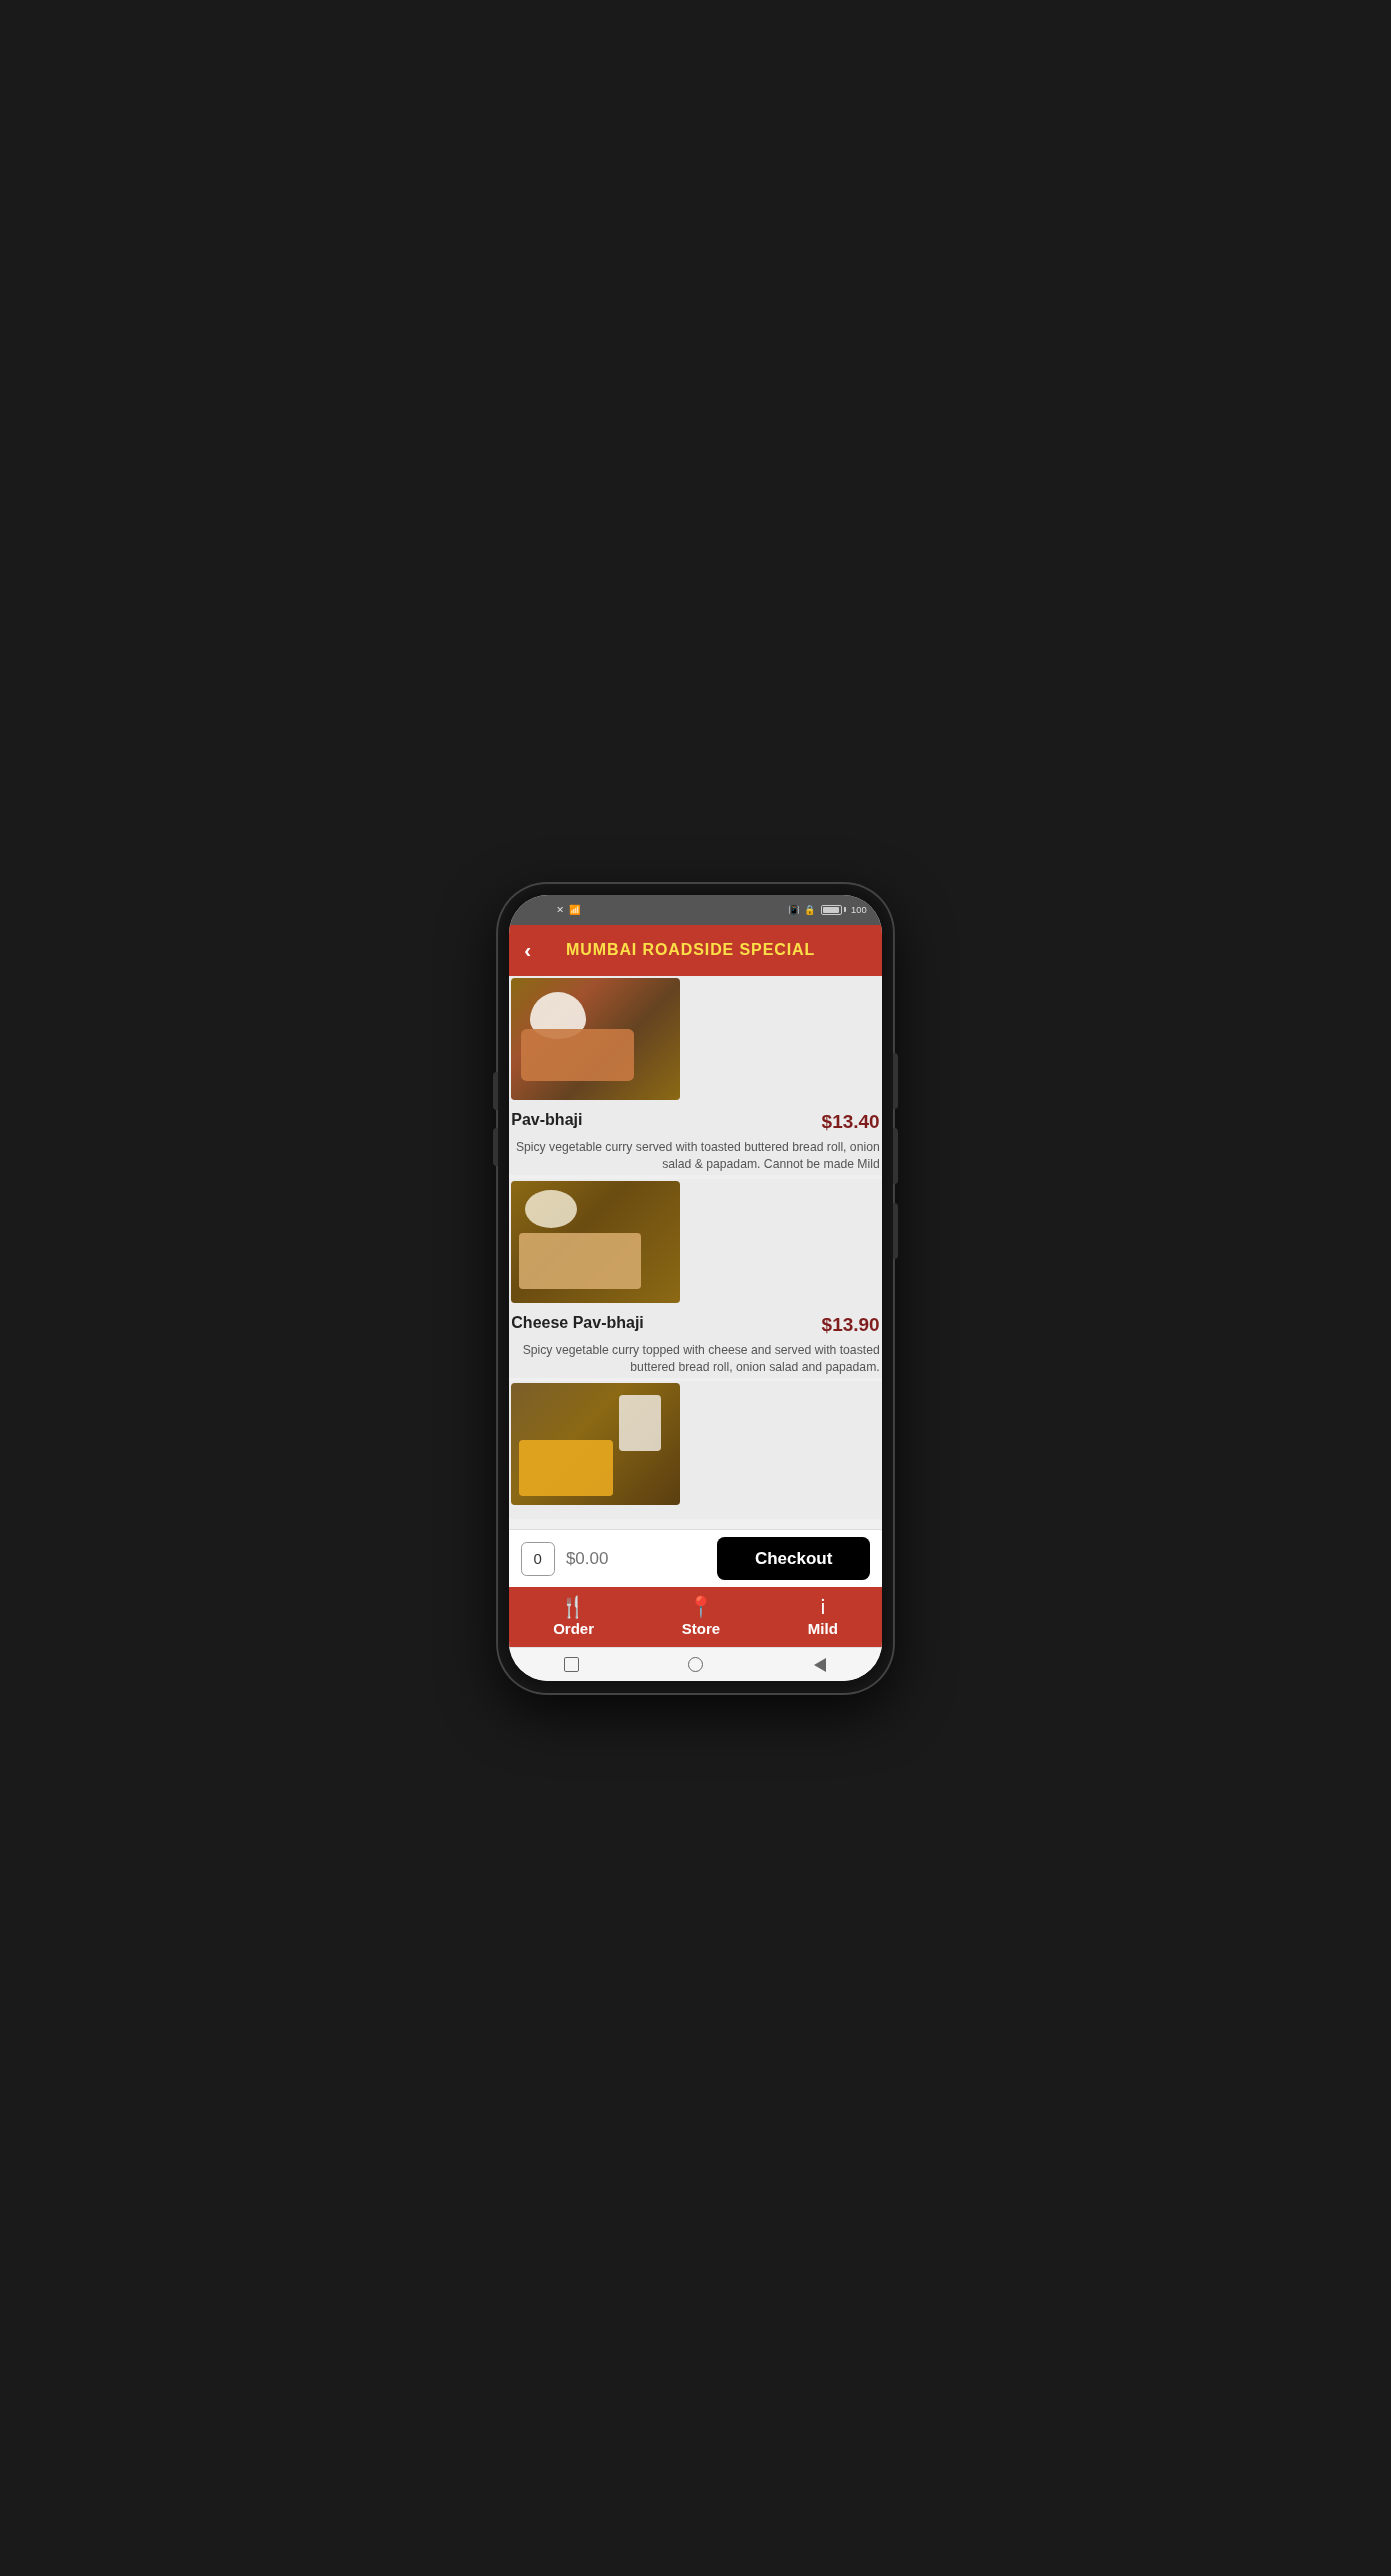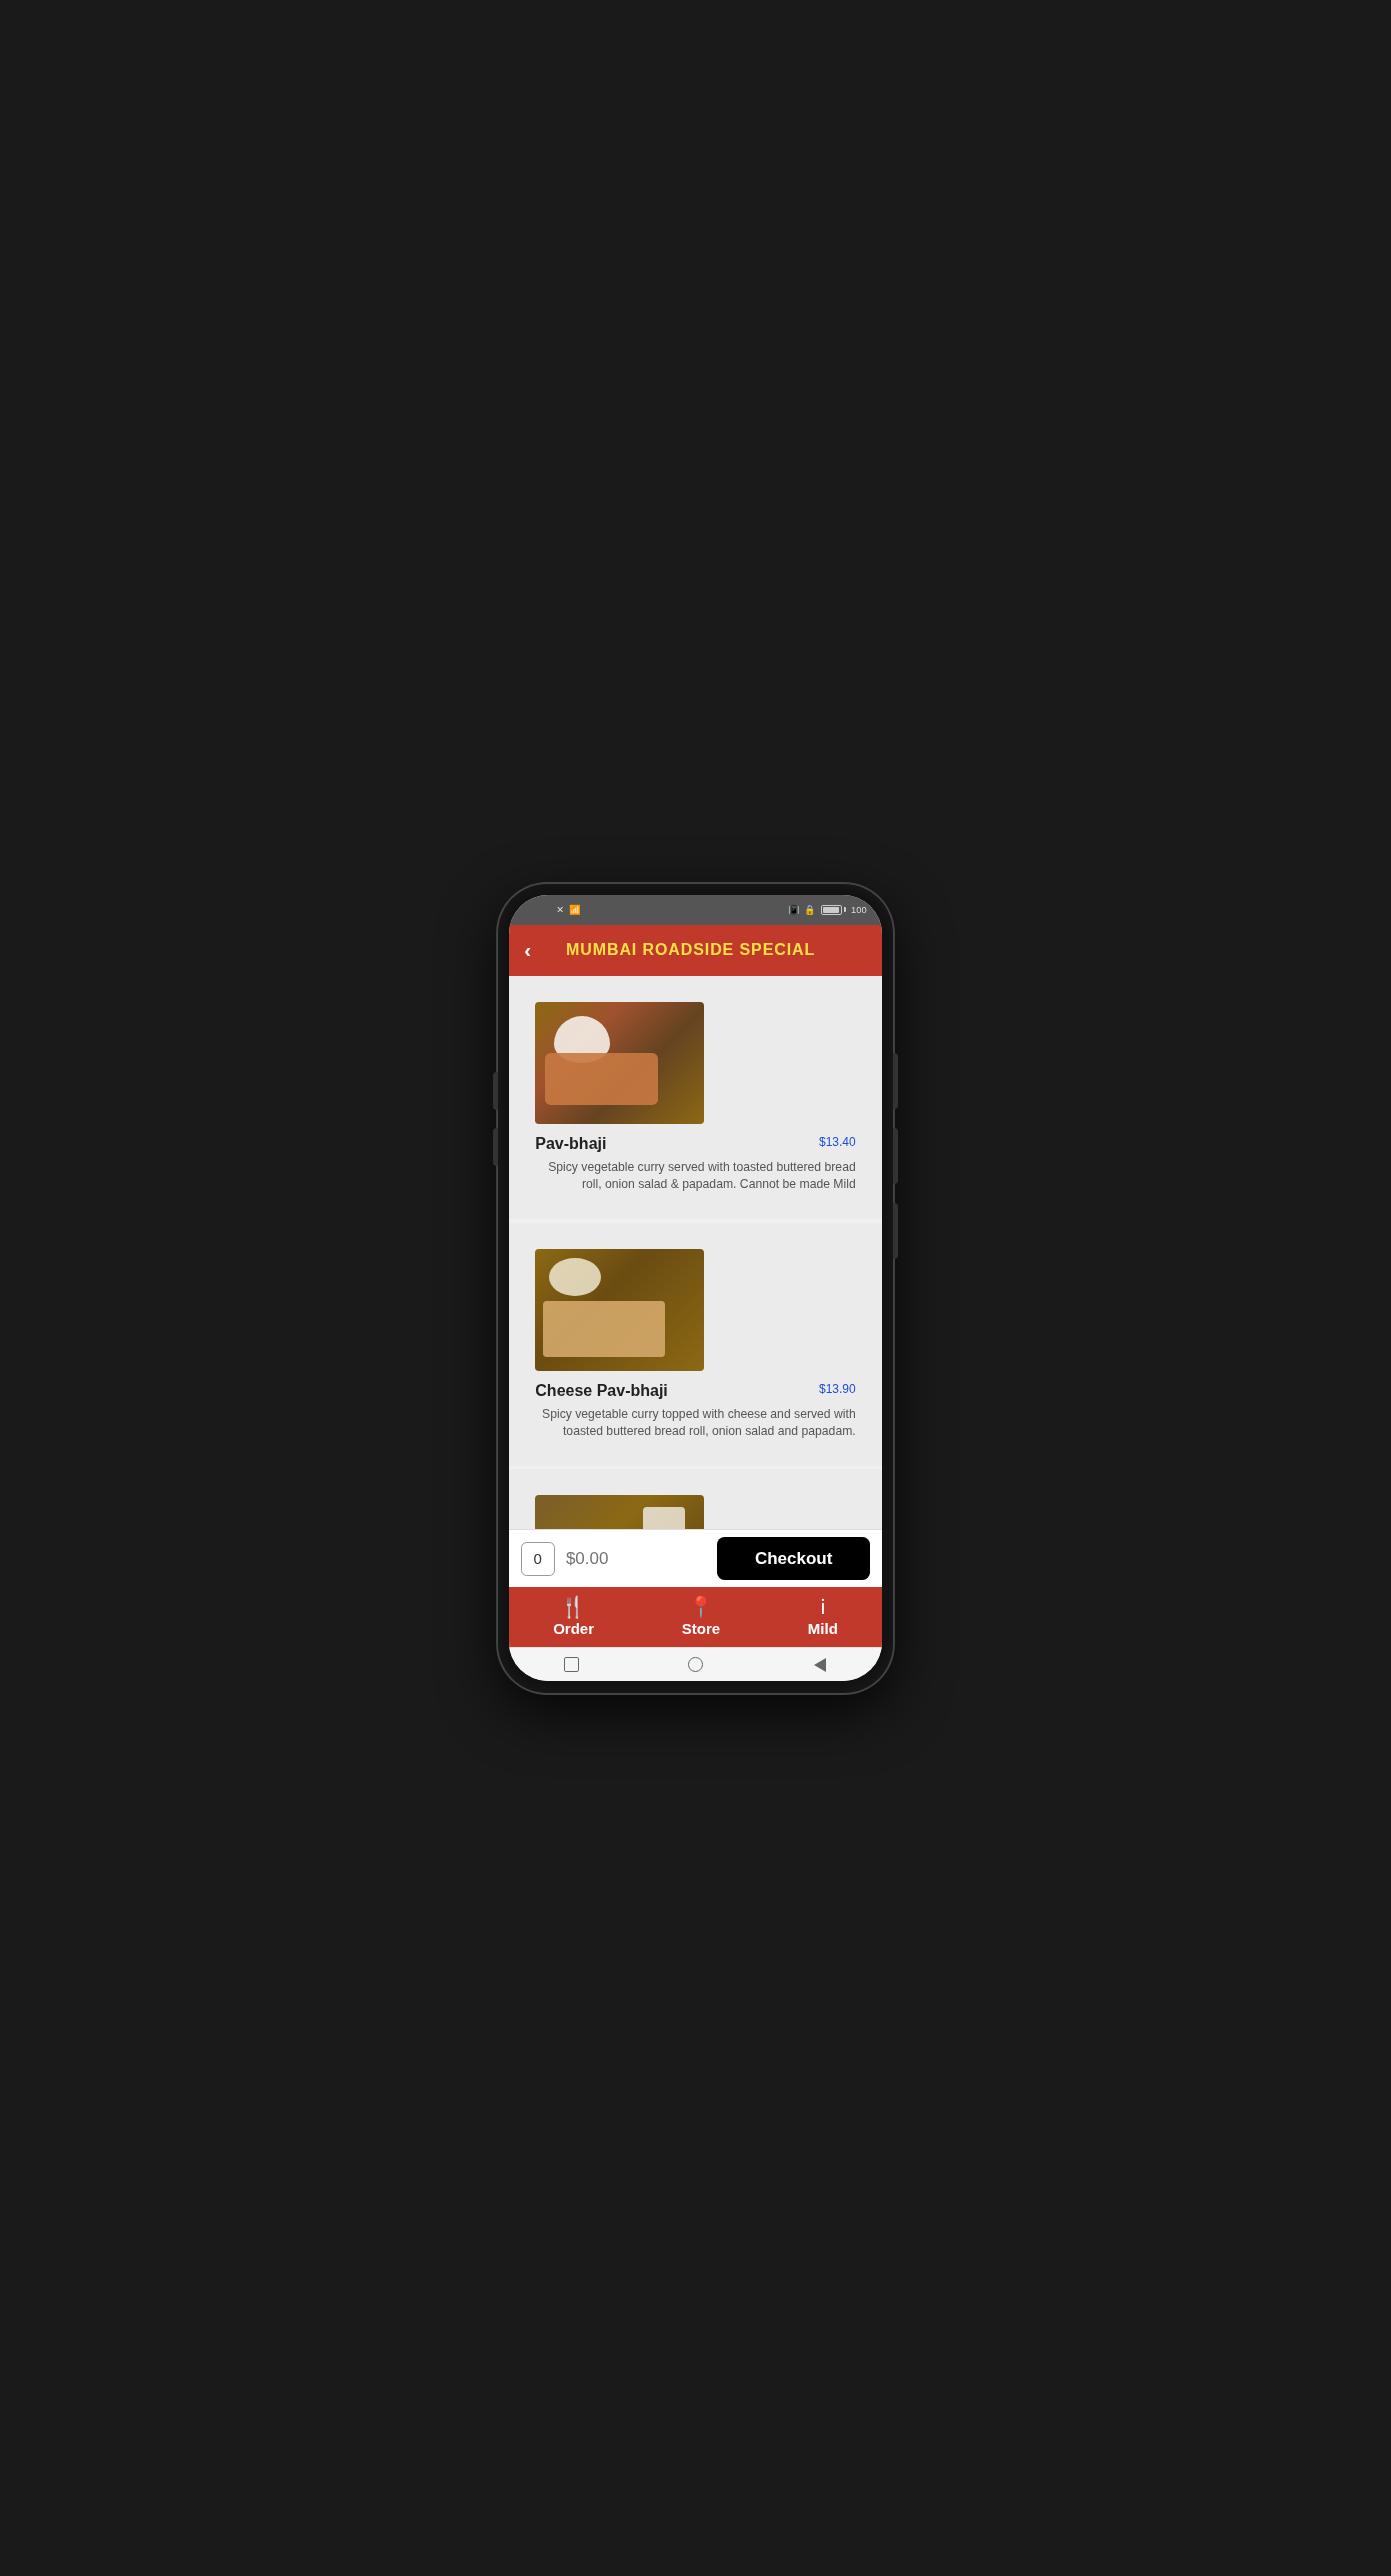--- a/index.html
+++ b/index.html
@@ -168,21 +168,21 @@
     }
     .scroll-area::-webkit-scrollbar-thumb {
       background: #bbb;
       border-radius: 1.9px;
     }
 
     
     .menu-item {
       background: #ebebeb;
       margin-bottom: 3.8px;
-      padding: 26px;
+      padding: 2px;
     }
 
     .menu-item-image {
       width: 169px;
       height: 122px;
       background: #8B6914;
       border-radius: 3.8px;
       overflow: hidden;
       margin-bottom: 11.3px;
       position: relative;
@@ -275,23 +275,23 @@
       margin-bottom: 5.6px;
     }
 
     .item-name {
       font-size: 16px;
       font-weight: 600;
       color: #222;
     }
 
     .item-price {
-      font-size: 12px;
-      font-weight: 400;
-      color: #1d4ed8;
+      font-size: 19px;
+      font-weight: 700;
+      color: #7f1d1d;
     }
 
     .item-desc {
       font-size: 12.2px;
       color: #555;
       line-height: 1.4;
       text-align: right;
     }
 
     

